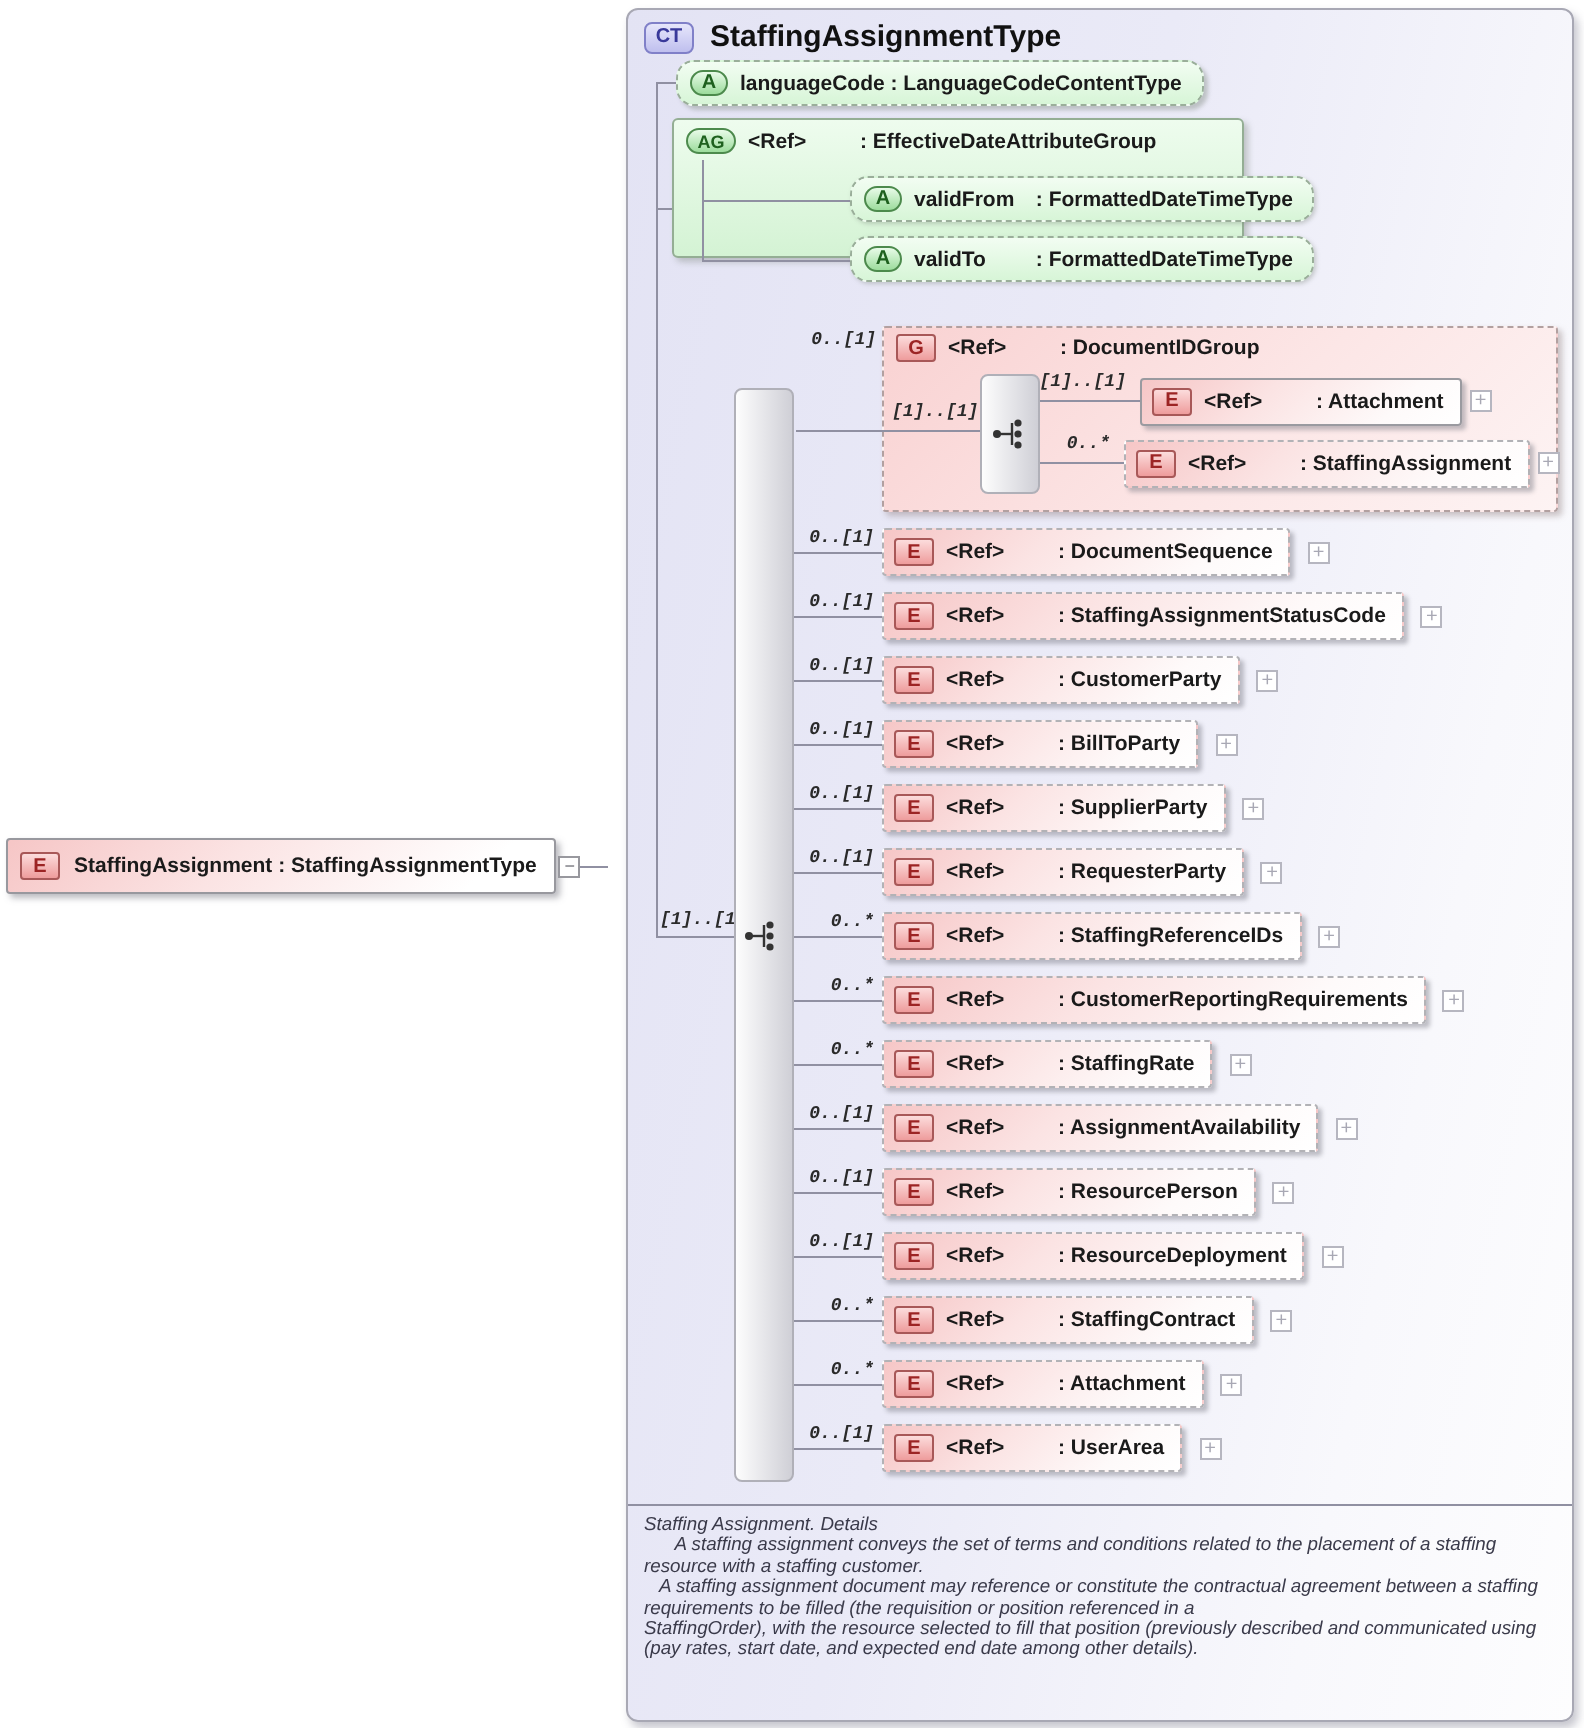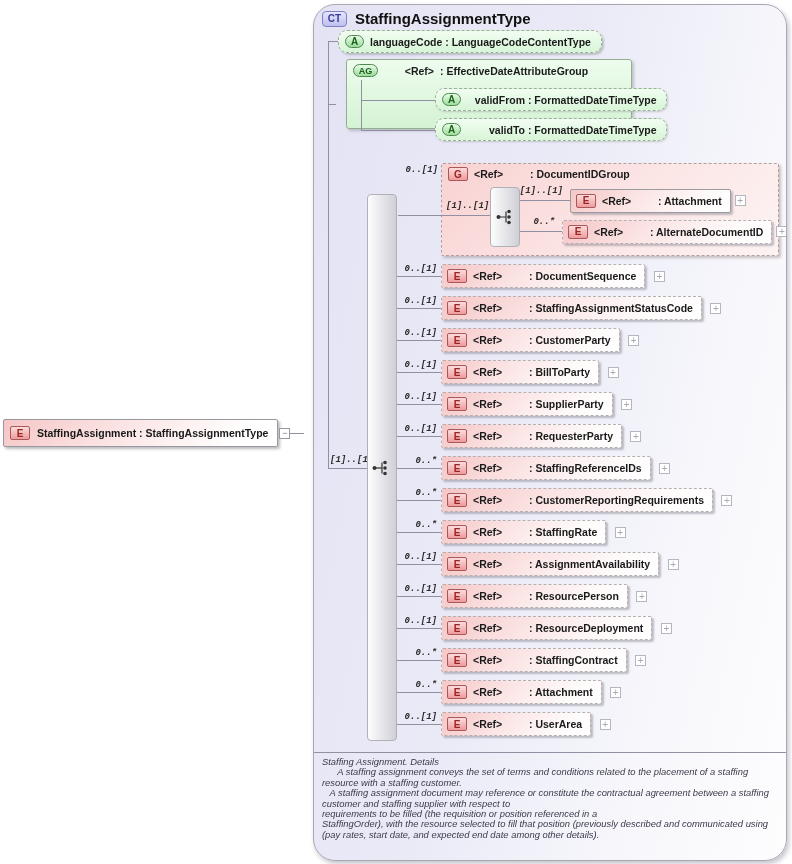--- a/index.html
+++ b/index.html
@@ -76,34 +76,33 @@
     box-shadow:2px 2px 3px rgba(120,120,130,.5);
   }
   #root-handle {
     display:inline-flex; align-items:center; justify-content:center;
     width:11px; height:11px; margin-left:1px; flex:none;
     border:1px solid #98989e; background:#fff; color:#707078; font-size:9px; line-height:9px;
   }
   #root-line { width:14px; height:1px; background:#9090a2; }
   #ct-container {
     position:absolute; left:313px; top:4px; width:474px; height:857px; z-index:1;
-    border:1px solid #a8a8b4; border-radius:22px; overflow:hidden;
+    border:1px solid #a8a8b4; border-radius:6px; overflow:hidden;
     background:linear-gradient(102deg,#e3e3f4 0%,#eaeaf7 42%,#f8f8fc 78%,#fdfdfe 100%);
     box-shadow:2px 3px 5px rgba(110,110,130,.4);
   }
   #ct-header { position:absolute; left:8px; top:5px; display:flex; align-items:center; gap:8px; }
   #ct-title { font-weight:bold; font-size:15px; color:#111; }
   #lang-attr { left:24px; top:25px; }
   #ag-box {
-    position:absolute; left:32px; top:54px; height:70px; padding:4px 8px 0 6px;
+    position:absolute; left:22px; top:54px; height:70px; padding:4px 8px 0 6px;
     border:1px solid #94ae94; border-radius:3px;
     background:linear-gradient(180deg,#eefcee 0%,#d4f3d4 100%);
     box-shadow:2px 2px 3px rgba(120,130,120,.4);
     min-width:286px;
-    text-align:right;
   }
   #ag-header { display:flex; align-items:center; gap:6px; white-space:nowrap; font-weight:bold; font-size:10.5px; }
   #ag-box .abox { box-shadow:1px 1px 2px rgba(120,130,120,.35); }
   #main-bar, #inner-bar {
     position:absolute; border:1px solid #b0b0b8; border-radius:4px;
     background:linear-gradient(90deg,#fdfdfd 0%,#e4e4e8 55%,#cfcfd6 100%);
   }
   #main-bar { left:53px; top:189px; width:30px; height:547px; }
   #rows { position:absolute; left:127px; top:259px; }
   .row { position:relative; height:24px; margin-bottom:8px; white-space:nowrap; }
@@ -216,21 +215,21 @@
           <span class="ref">&lt;Ref&gt;</span>
           <span>: Attachment</span>
         </span>
         <span class="plus">+</span>
       </div>
       <div class="grow" id="altdocid-row">
         <span class="card">0..*</span>
         <span class="ebox">
           <span class="badge e">E</span>
           <span class="ref">&lt;Ref&gt;</span>
-          <span>: AlternateDocumentID</span>
+          <span>: StaffingAssignment</span>
         </span>
         <span class="plus">+</span>
       </div>
     </div>
 
     <div id="rows">
   <div class="row">
     <span class="card">0..[1]</span>
     <span class="ebox">
       <span class="badge e">E</span>
@@ -380,19 +379,18 @@
     <span class="plus">+</span>
   </div>
 </div>
 
     <div class="hline" id="doc-separator"></div>
     <div id="doc-block">
         <div class="docline">Staffing Assignment. Details</div>
         <div class="docline">      A staffing assignment conveys the set of terms and conditions related to the placement of a staffing</div>
         <div class="docline">resource with a staffing customer.</div>
         <div class="docline">   A staffing assignment document may reference or constitute the contractual agreement between a staffing</div>
-        <div class="docline">customer and staffing supplier with respect to</div>
         <div class="docline">requirements to be filled (the requisition or position referenced in a</div>
         <div class="docline">StaffingOrder), with the resource selected to fill that position (previously described and communicated using</div>
         <div class="docline">(pay rates, start date, and expected end date among other details).</div>
       </div>
   </div>
 </div>
 
 </body></html>

